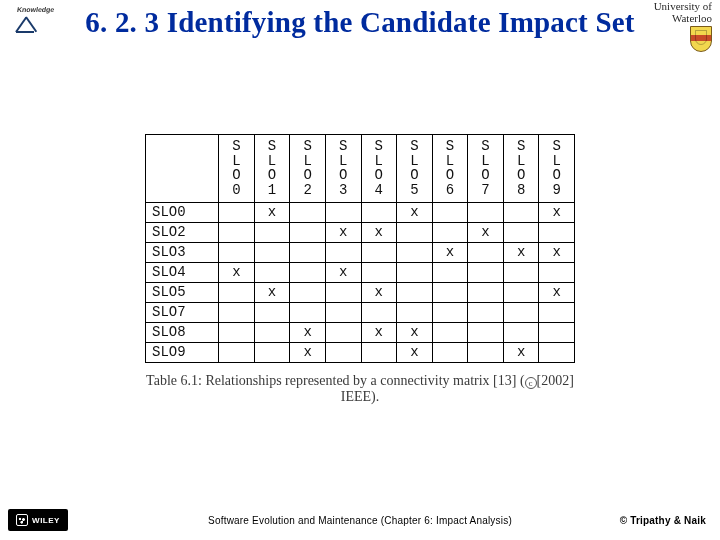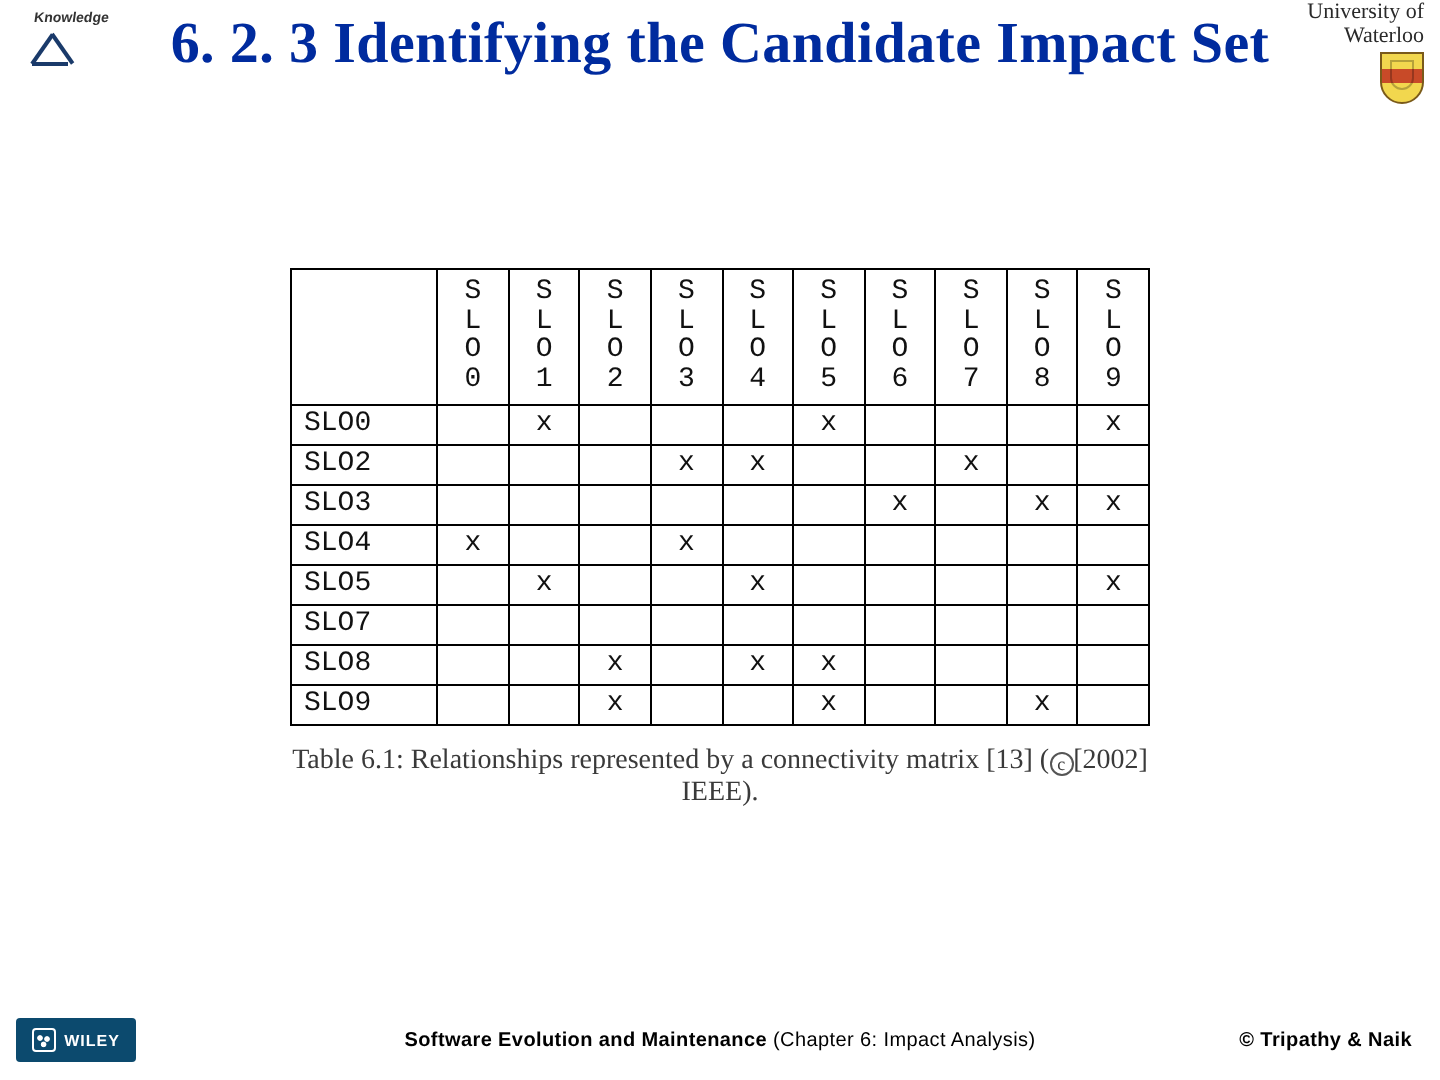--- a/index.html
+++ b/index.html
@@ -136,21 +136,21 @@
     font-size: 10px;
     font-weight: bold;
     color: #000;
     display: flex;
     align-items: center;
     letter-spacing: 0.2px;
   }
   .footer .wiley {
     width: 60px; height: 22px;
     margin-left: 8px;
-    background: #0c4a6e;
+    background: #000000;
     color: #fff;
     display: flex;
     align-items: center;
     justify-content: center;
     font-family: Arial, sans-serif;
     font-size: 8px;
     letter-spacing: 0.5px;
     border-radius: 2px;
   }
   .footer .wiley::before{
@@ -160,21 +160,21 @@
       radial-gradient(circle at 30% 40%, #fff 1.2px, transparent 1.6px),
       radial-gradient(circle at 65% 45%, #fff 1.2px, transparent 1.6px),
       radial-gradient(circle at 48% 72%, #fff 1.2px, transparent 1.6px);
     border:1px solid #fff; border-radius:2px;
   }
   .footer .center {
     position: absolute;
     left: 0; right: 0;
     text-align: center;
   }
-  .footer .center .book { font-weight: bold; }
+  .footer .center .book { font-weight: normal; }
   .footer .center .chap { font-weight: normal; }
   .footer .right {
     margin-left: auto;
     margin-right: 14px;
     font-weight: bold;
     text-align: right;
   }
 </style>
 </head>
 <body>

